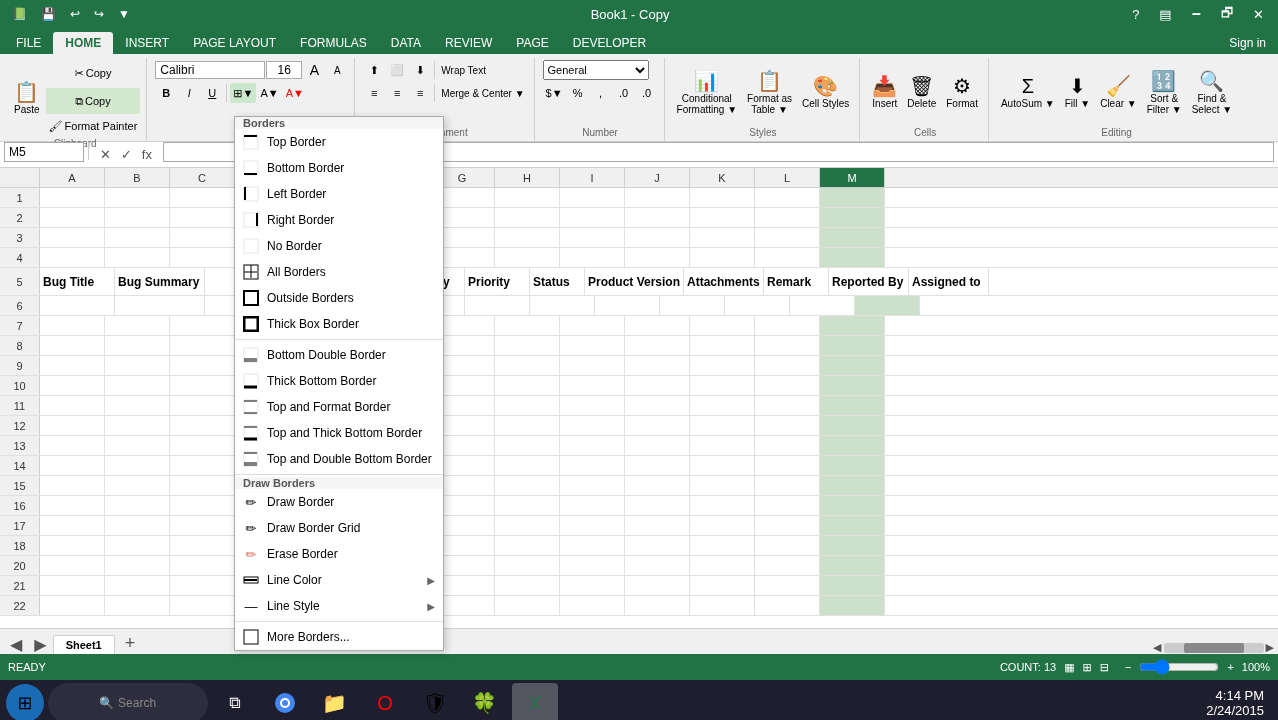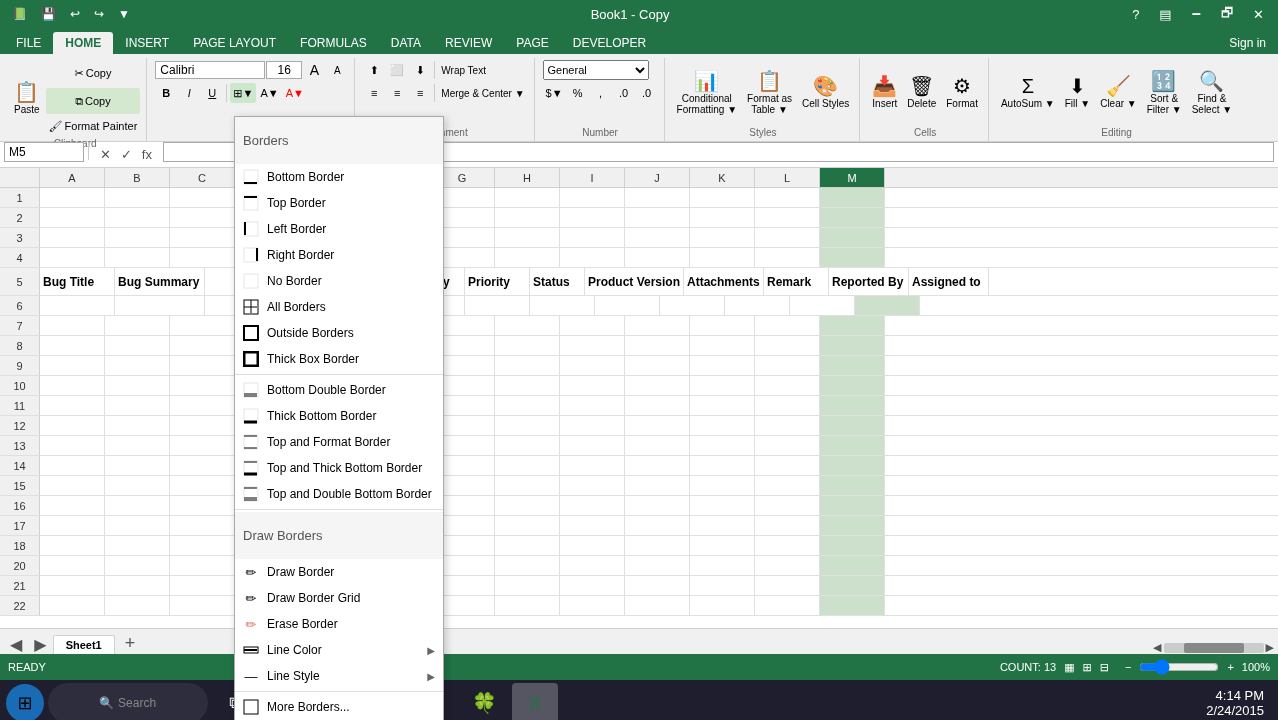--- a/index.html
+++ b/index.html
@@ -205,24 +205,24 @@
       left: 234px;
       top: 116px;
       background: white;
       border: 1px solid #aaa;
       box-shadow: 2px 2px 8px rgba(0,0,0,0.2);
       width: 210px;
       z-index: 101;
       font-size: 12px;
     }
     .dd-section-header {
-      padding: 16px 8px;
-      font-size: 13px;
+      padding: 0 8px;
+      font-size: 11px;
       color: #555;
-      font-weight: normal;
+      font-weight: bold;
       background: #f5f5f5;
     }
     .dd-item {
       display: flex;
       align-items: center;
       padding: 5px 8px;
       cursor: pointer;
       gap: 8px;
     }
     .dd-item-icon { width: 16px; height: 16px; display: flex; align-items: center; justify-content: center; font-size: 13px; }
@@ -912,33 +912,33 @@
   </div>
 </div>
 
 <div id="borders-dropdown">
   <div class="dd-section-header">Borders</div>
 
   <div class="dd-item">
     <div class="dd-item-icon">
       <svg width="16" height="16">
           <rect x="1" y="1" width="14" height="14" fill="none" stroke="#ccc" stroke-width="0.5"></rect>
+          <line x1="1" y1="2" x2="14" y2="2" stroke="black" stroke-width="2"></line>
+        </svg>
+    </div>
+    <span class="dd-item-label">Top Border</span>
+  </div>
+  <div class="dd-item">
+    <div class="dd-item-icon">
+      <svg width="16" height="16">
+          <rect x="1" y="1" width="14" height="14" fill="none" stroke="#ccc" stroke-width="0.5"></rect>
           <line x1="1" y1="14" x2="14" y2="14" stroke="black" stroke-width="2"></line>
         </svg>
     </div>
     <span class="dd-item-label">Bottom Border</span>
-  </div>
-  <div class="dd-item">
-    <div class="dd-item-icon">
-      <svg width="16" height="16">
-          <rect x="1" y="1" width="14" height="14" fill="none" stroke="#ccc" stroke-width="0.5"></rect>
-          <line x1="1" y1="2" x2="14" y2="2" stroke="black" stroke-width="2"></line>
-        </svg>
-    </div>
-    <span class="dd-item-label">Top Border</span>
   </div>
   <div class="dd-item">
     <div class="dd-item-icon">
       <svg width="16" height="16">
           <rect x="1" y="1" width="14" height="14" fill="none" stroke="#ccc" stroke-width="0.5"></rect>
           <line x1="2" y1="1" x2="2" y2="14" stroke="black" stroke-width="2"></line>
         </svg>
     </div>
     <span class="dd-item-label">Left Border</span>
   </div>

